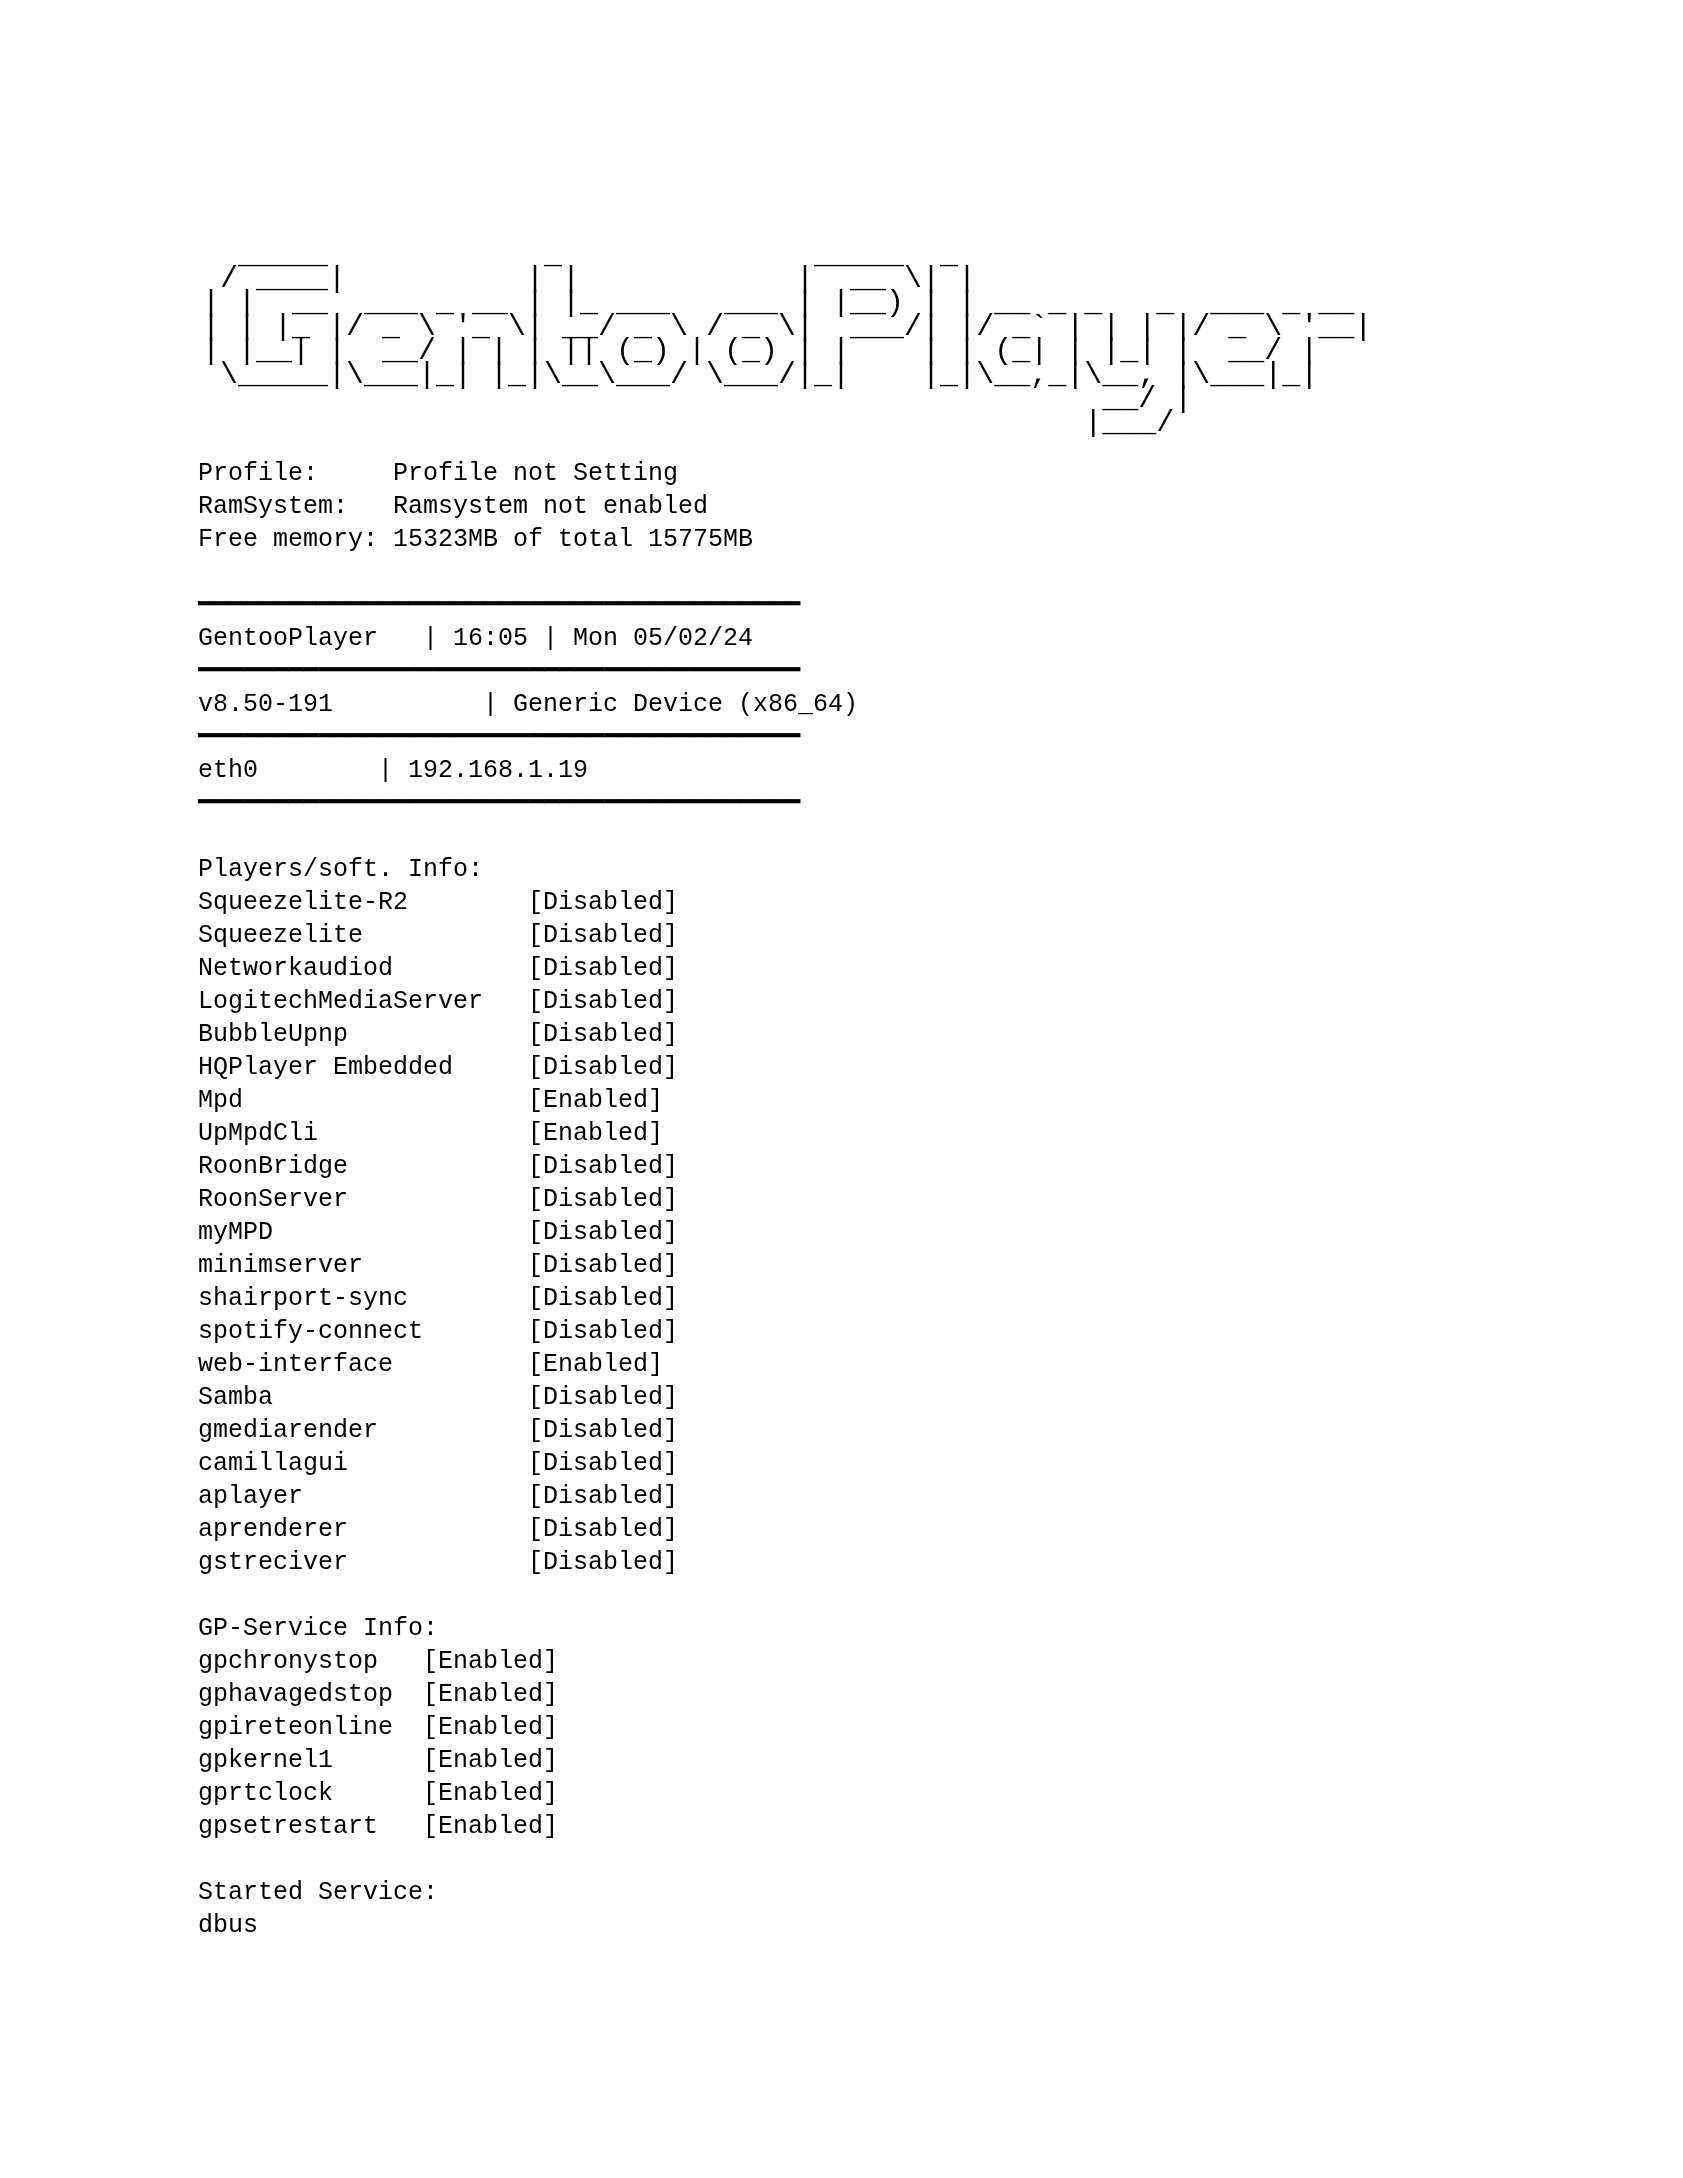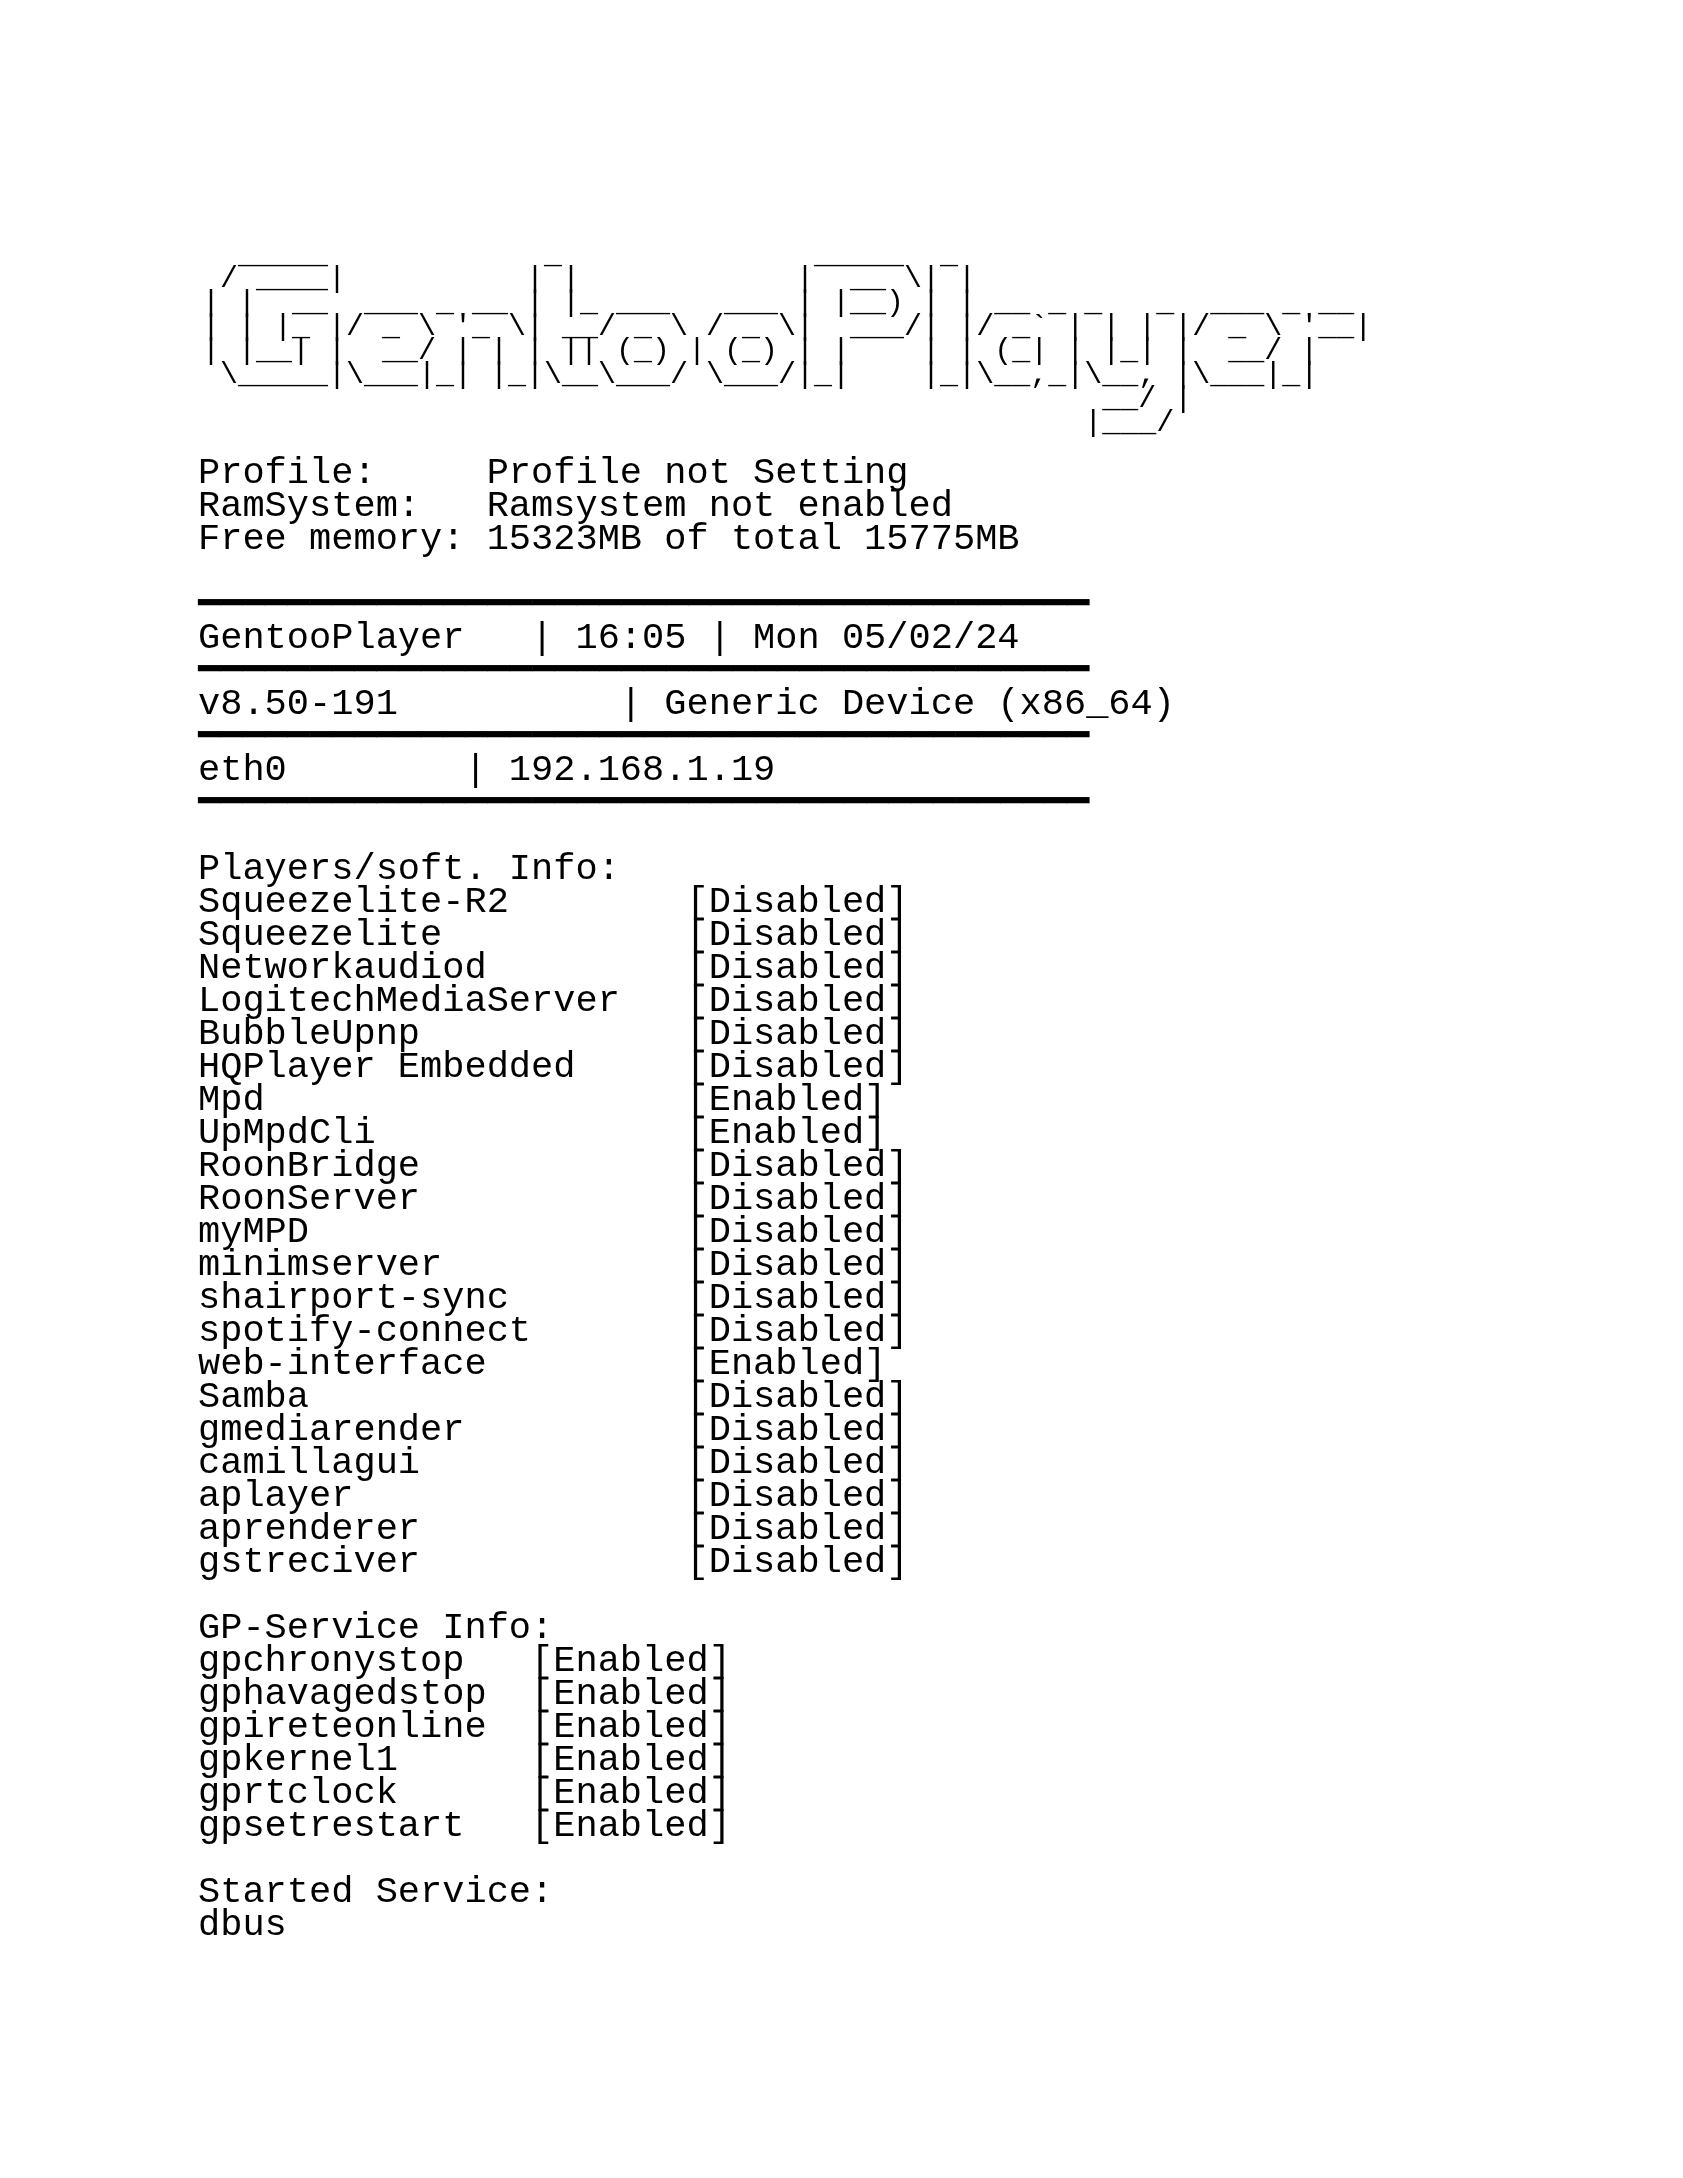--- a/index.html
+++ b/index.html
@@ -20,21 +20,21 @@
   .banner {
     left: 202px;
     top: 208px;
     font-size: 30px;
     line-height: 24px;
     margin-top: 35px;
   }
   .term {
     left: 198px;
     top: 457px;
-    font-size: 37px;
+    font-size: 25px;
     line-height: 33px;
   }
   .term span { display: inline; }
 </style>
 </head>
 <body>
 
 <pre class="banner" id="banner">  _____            _              _____  _
  / ____|          | |            |  __ \| |
 | |  __  ___ _ __ | |_ ___   ___ | |__) | | __ _ _   _  ___ _ __

